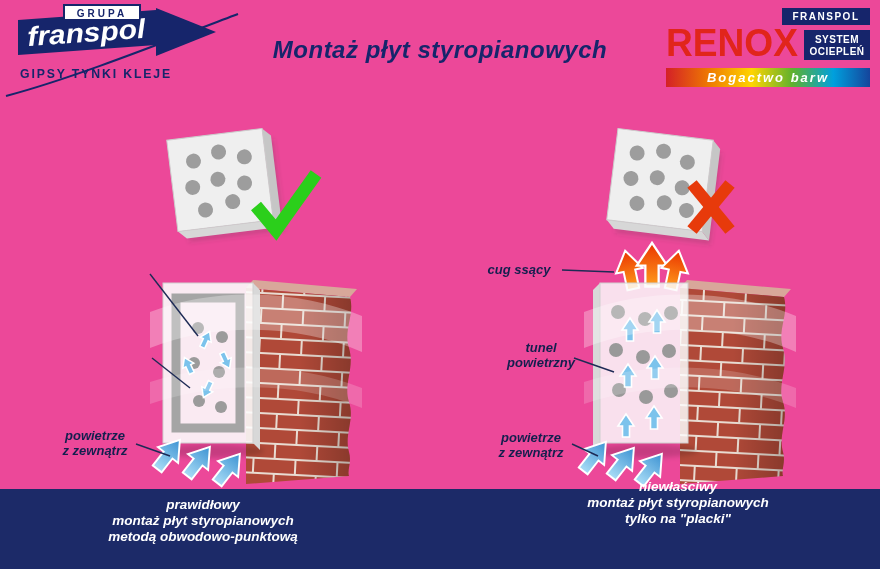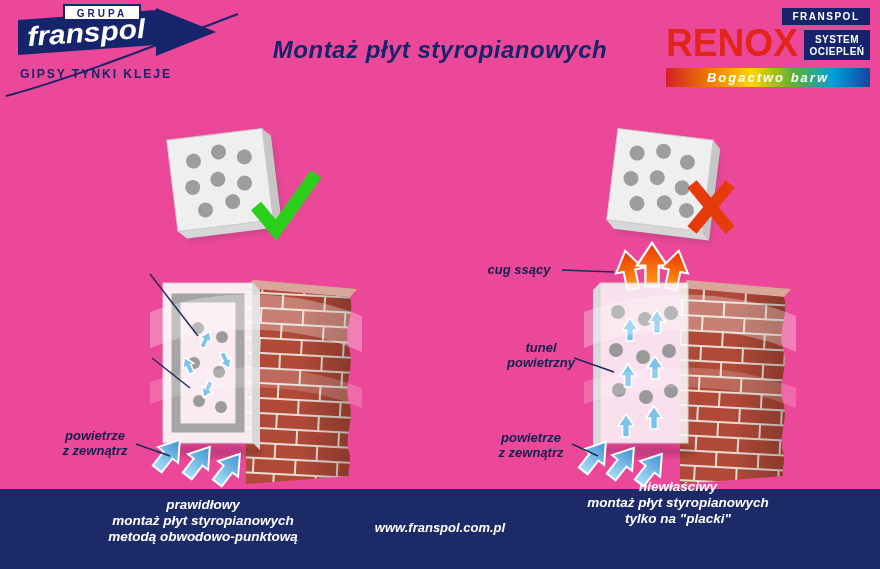--- a/index.html
+++ b/index.html
@@ -244,18 +244,17 @@
   <div class="label" style="left:476px; top:262px; width:86px;text-align:center;">cug ssący</div>
   <div class="label" style="left:496px; top:340px; width:90px;">tunel
 powietrzny</div>
   <div class="label" style="left:484px; top:430px; width:94px;">powietrze
 z zewnątrz</div>
 
   <div class="footer"></div>
   <div class="caption" style="left:58px; top:497px; width:290px;">prawidłowy
 montaż płyt styropianowych
 metodą obwodowo-punktową</div>
-  <div class="url" style="left:340px; top:520px; width:200px;">www.franspol.com.pl</div>
   <div class="caption" style="left:528px; top:479px; width:300px;">niewłaściwy
 montaż płyt styropianowych
 tylko na "placki"</div>
 
 </div>
 
 </body></html>

